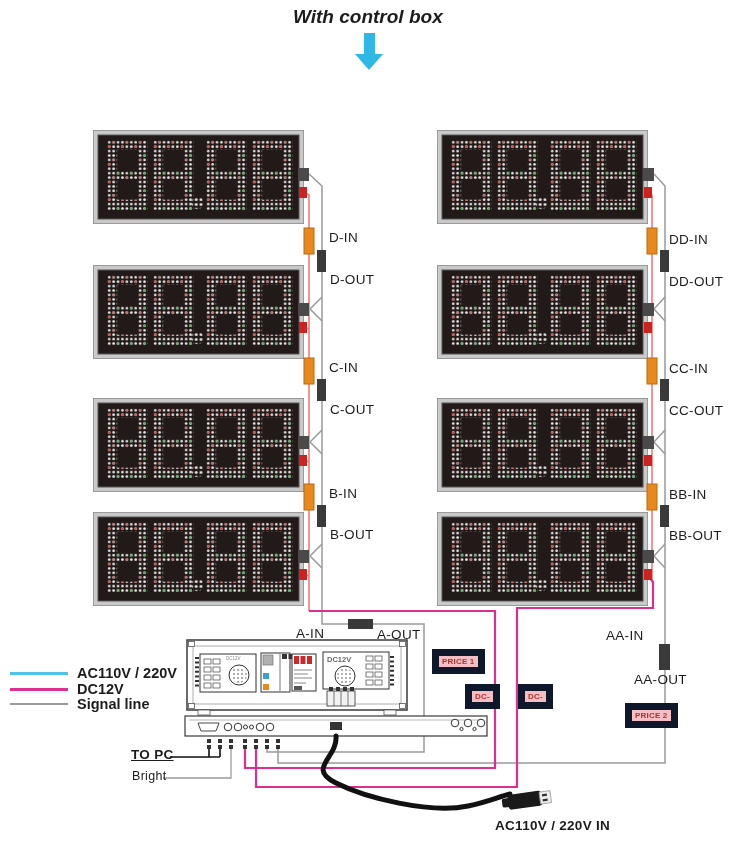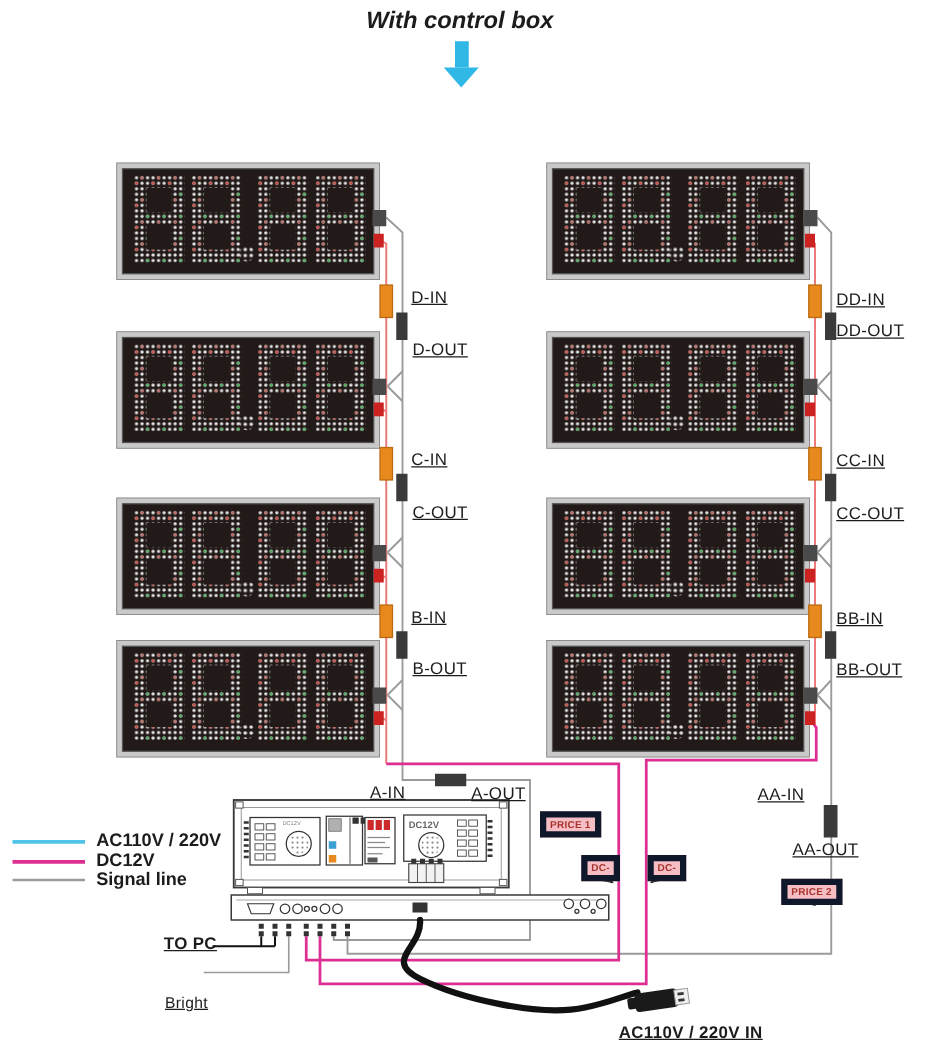--- a/index.html
+++ b/index.html
@@ -1,37 +1,37 @@
 <!DOCTYPE html>
 <html><head>
 <meta charset="utf-8">
 <style>
   html,body{margin:0;padding:0;background:#ffffff;}
   #stage{position:relative;width:750px;height:844px;background:#fff;overflow:hidden;
          font-family:"Liberation Sans",sans-serif;color:#1c1c1c;padding-left:10px;}
   .panel{position:absolute;width:211px;height:94px;z-index:2;}
   .panel svg{display:block;width:100%;height:100%;}
   #wires{position:absolute;left:0;top:0;z-index:3;pointer-events:none;}
-  .lbl{position:absolute;z-index:4;font-size:13.5px;letter-spacing:.3px;white-space:nowrap;text-decoration:underline;}
+  .lbl{position:absolute;z-index:4;font-size:13.5px;letter-spacing:.3px;white-space:nowrap;}
   .subtitle{position:absolute;left:293px;top:6px;z-index:4;font-size:19px;font-weight:bold;font-style:italic;}
   .title{position:absolute;left:178px;top:52px;z-index:4;font-size:52px;font-weight:bold;letter-spacing:2px;white-space:nowrap;}
   .down-arrow{position:absolute;z-index:4;}
   .down-arrow .shaft{position:absolute;left:9px;top:0;width:11px;height:21px;background:#2fb8e6;}
   .down-arrow .head{position:absolute;left:0;top:21px;width:0;height:0;
       border-left:14px solid transparent;border-right:14px solid transparent;border-top:16px solid #2fb8e6;}
   .legend-row{position:absolute;left:10px;z-index:4;display:flex;align-items:center;gap:9px;height:16px;margin-top:35px;}
   .legend-line{display:inline-block;width:58px;}
   .l-ac{height:3px;background:#4fc3e8;}
   .l-dc{height:3px;background:#dd2f92;}
   .l-sig{height:2px;background:#9a9a9a;}
   .legend-row b{font-size:14.5px;}
-  .tag{position:absolute;z-index:5;background:#f5bdc4;border:5px solid #0f172a;color:#a8342e;
+  .tag{position:absolute;z-index:5;background:#f5bdc4;border:7px solid #0f172a;color:#a8342e;
        font-size:8px;font-weight:bold;line-height:11px;padding:0 3px;letter-spacing:.2px;white-space:nowrap;}
   .b13{font-weight:bold;font-size:13.5px;}
-  .s12{font-size:12.5px;margin-top:26px;}
+  .s12{font-size:12.5px;}
 </style>
 </head>
 <body>
 
 <div id="stage">
 
   <svg width="0" height="0" style="position:absolute">
     <defs>
       <pattern id="pd" width="4.8" height="4.8" patternUnits="userSpaceOnUse">
         <circle cx="2.4" cy="2.4" r="1.45" fill="#e6e6e6"></circle>
@@ -321,21 +321,21 @@
   <span class="lbl" style="left:329px;top:230px">D-IN</span>
   <span class="lbl" style="left:330px;top:272px">D-OUT</span>
   <span class="lbl" style="left:329px;top:360px">C-IN</span>
   <span class="lbl" style="left:330px;top:402px">C-OUT</span>
   <span class="lbl" style="left:329px;top:486px">B-IN</span>
   <span class="lbl" style="left:330px;top:527px">B-OUT</span>
   <span class="lbl" style="left:296px;top:626px">A-IN</span>
   <span class="lbl" style="left:377px;top:627px">A-OUT</span>
 
   <span class="lbl" style="left:669px;top:232px">DD-IN</span>
-  <span class="lbl" style="left:669px;top:257px">DD-OUT</span>
+  <span class="lbl" style="left:669px;top:274px">DD-OUT</span>
   <span class="lbl" style="left:669px;top:361px">CC-IN</span>
   <span class="lbl" style="left:669px;top:403px">CC-OUT</span>
   <span class="lbl" style="left:669px;top:487px">BB-IN</span>
   <span class="lbl" style="left:669px;top:528px">BB-OUT</span>
   <span class="lbl" style="left:606px;top:628px">AA-IN</span>
   <span class="lbl" style="left:634px;top:672px">AA-OUT</span>
 
   <div class="legend-row" style="top:630px">
     <span class="legend-line l-ac"></span>
     <b>AC110V / 220V</b>

